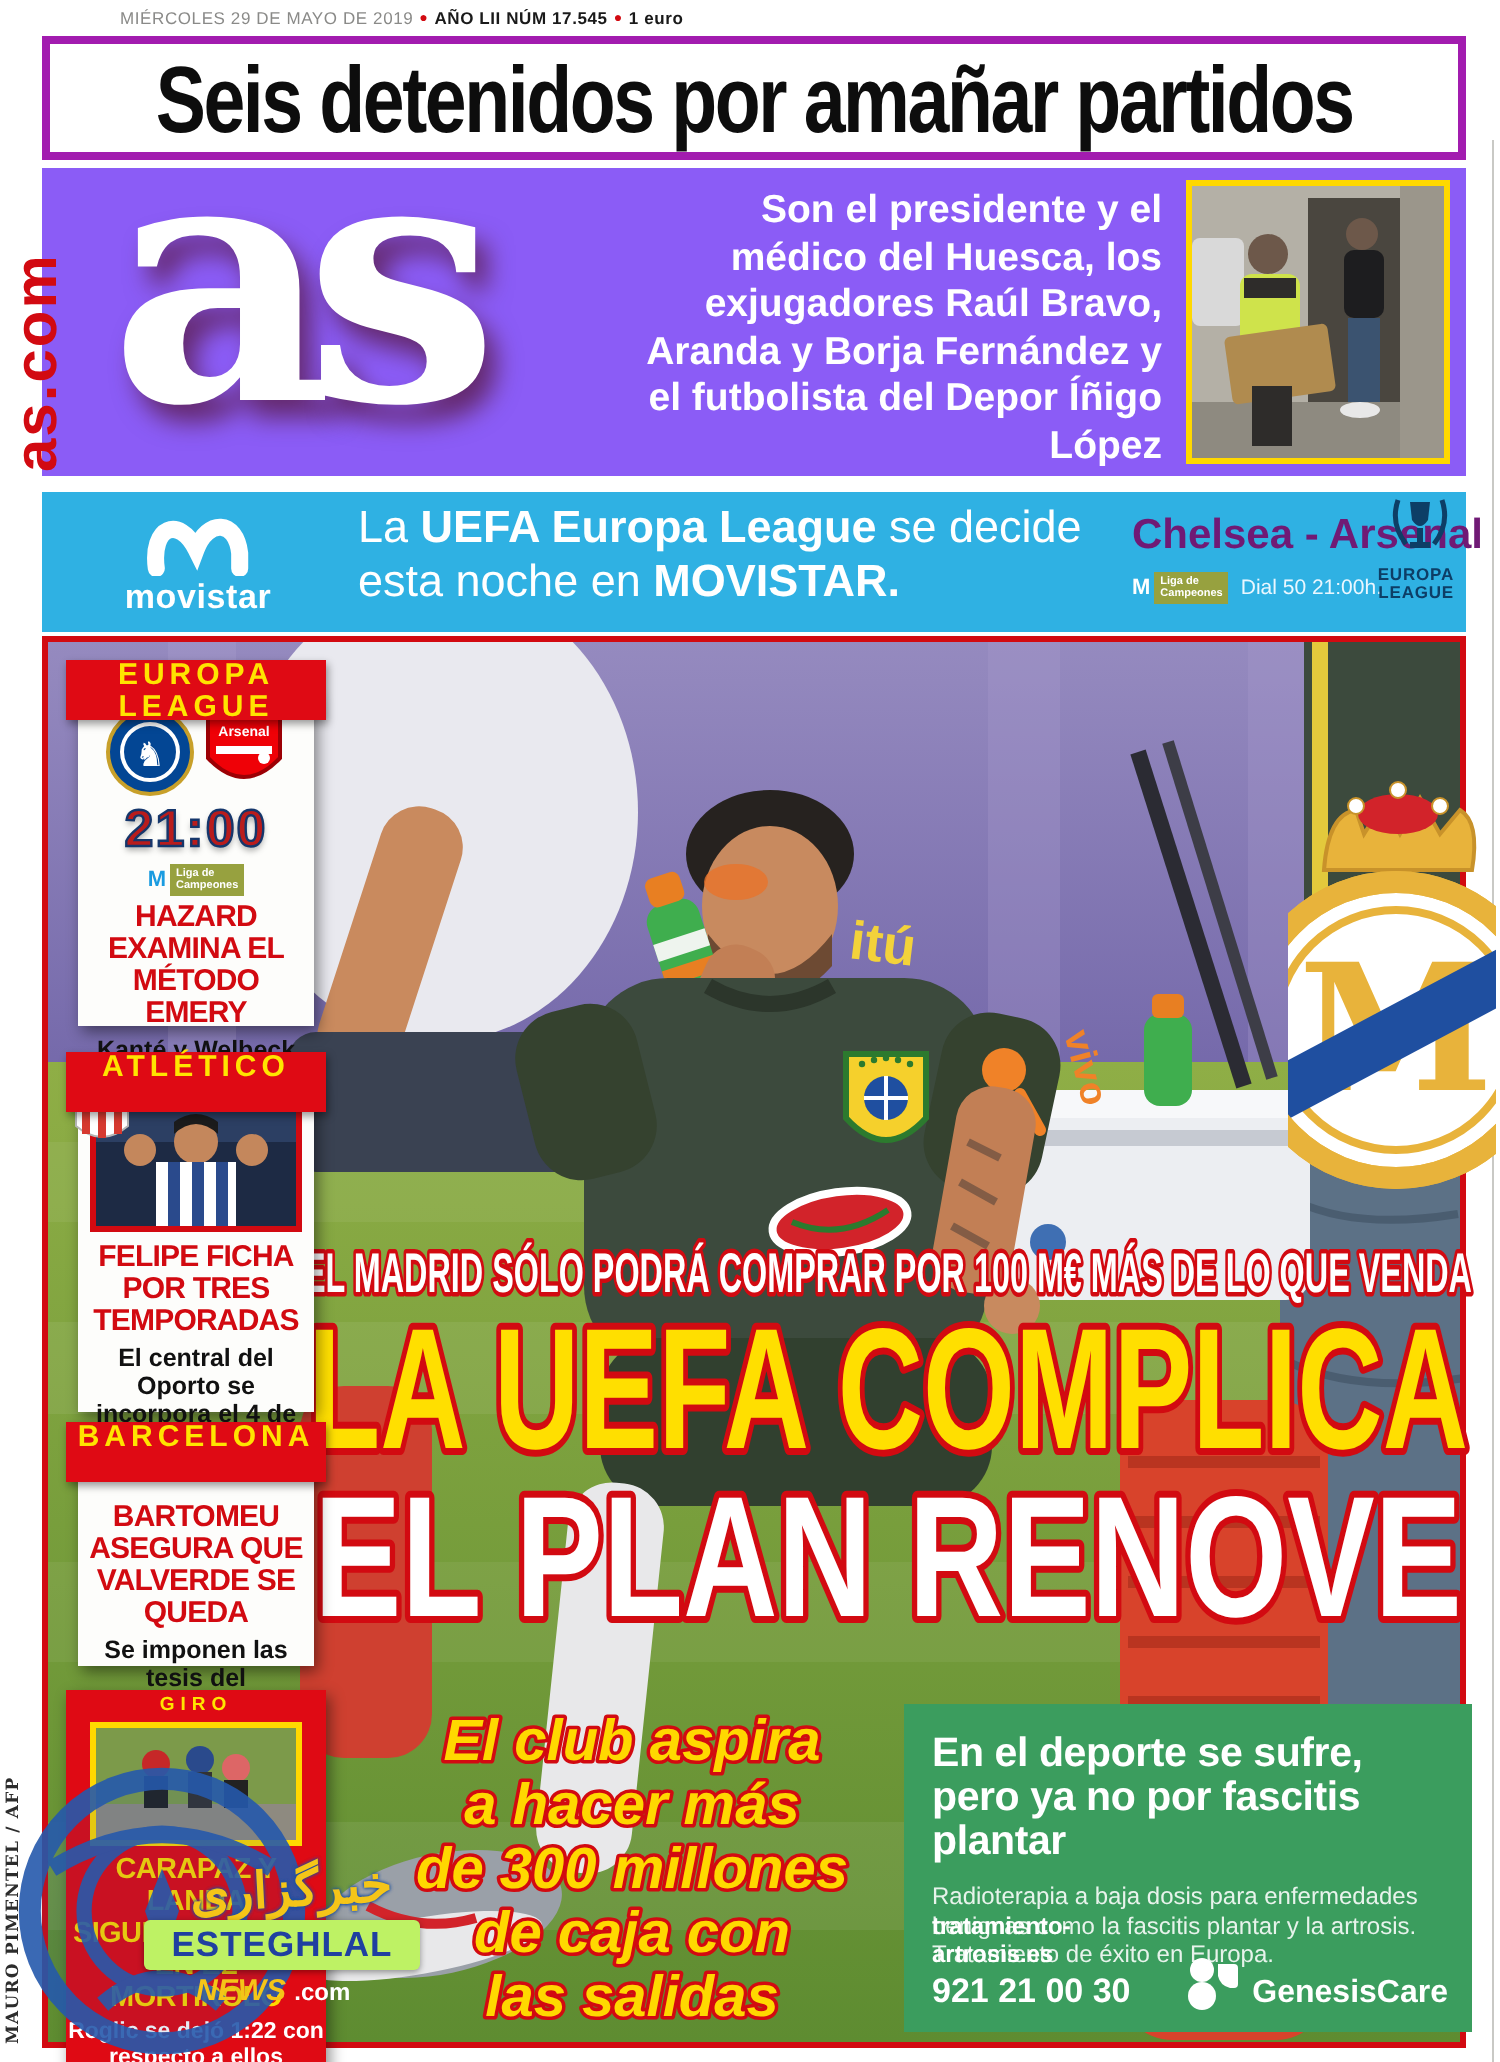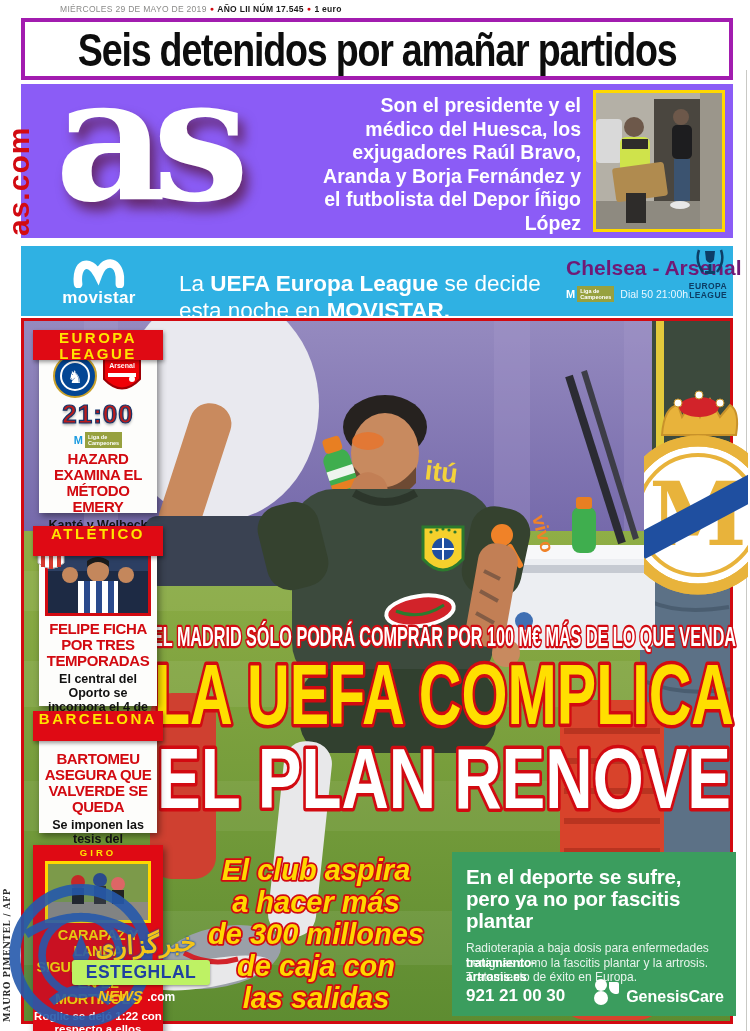--- a/index.html
+++ b/index.html
@@ -31,21 +31,21 @@
   
   .vertsite{position:absolute;left:2px;top:236px;transform:rotate(-90deg);transform-origin:0 0;
             font-size:30px;font-weight:700;color:#d20a11;letter-spacing:1px;}
   .credit{position:absolute;left:2px;top:1022px;transform:rotate(-90deg);transform-origin:0 0;
           font-family:"DejaVu Serif",serif;font-size:8.5px;font-weight:700;color:#2c2c2c;letter-spacing:.6px;}
 
   
   .mov{position:absolute;top:246px;left:21px;width:712px;height:70px;background:#2fb1e3;}
   .mov-logo{position:absolute;left:18px;top:6px;width:120px;text-align:center;color:#fff;}
   .mov-logo .word{font-size:17px;font-weight:700;letter-spacing:.3px;margin-top:-4px;}
-  .mov-text{position:absolute;left:158px;top:24px;color:#fff;font-size:22.5px;line-height:27px;font-weight:400;}
+  .mov-text{position:absolute;left:158px;top:4px;color:#fff;font-size:22.5px;line-height:27px;font-weight:400;}
   .mov-text b{font-weight:800;}
   .mov-match{position:absolute;left:545px;top:10px;width:160px;color:#701a75;font-size:21px;font-weight:700;white-space:nowrap;}
   .mov-sub{position:absolute;left:545px;top:40px;display:flex;align-items:center;gap:6px;}
   .liga-badge{display:inline-flex;align-items:center;gap:2px;}
   .liga-badge .m{font-weight:900;font-size:11px;}
   .liga-badge .bx{background:#97a13f;color:#fff;font-size:5.5px;font-weight:700;line-height:6px;
                   padding:2px 3px;text-align:left;}
   .dial{color:#eaf7ff;font-size:10.5px;}
   .uefa{position:absolute;right:6px;top:2px;width:56px;text-align:right;color:#0d3e66;}
   .uefa .nm{font-size:8.5px;font-weight:800;line-height:9px;letter-spacing:.4px;}

